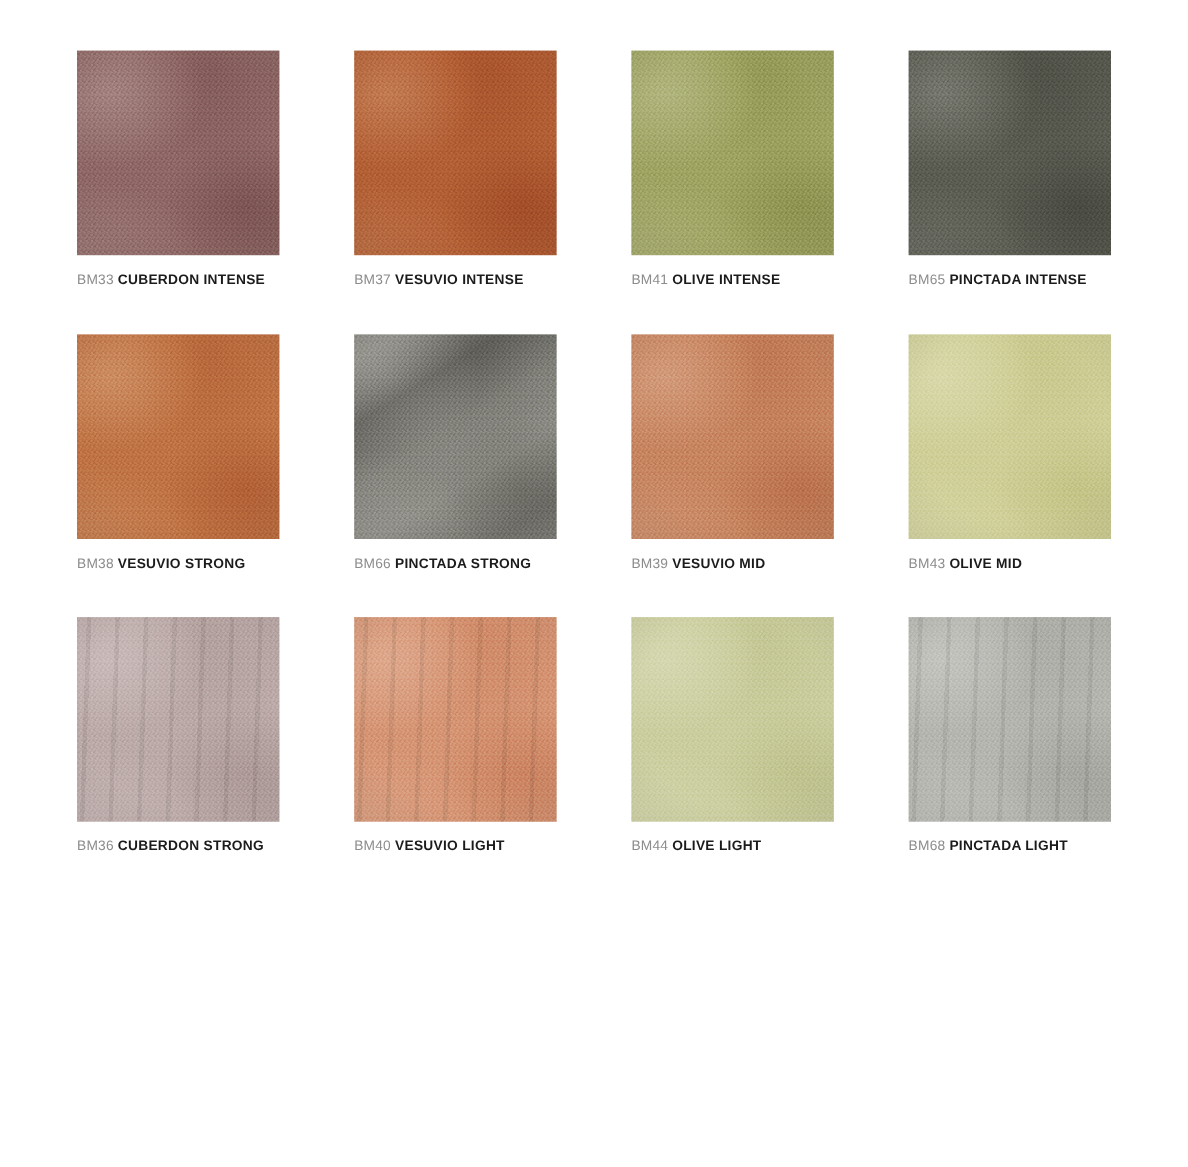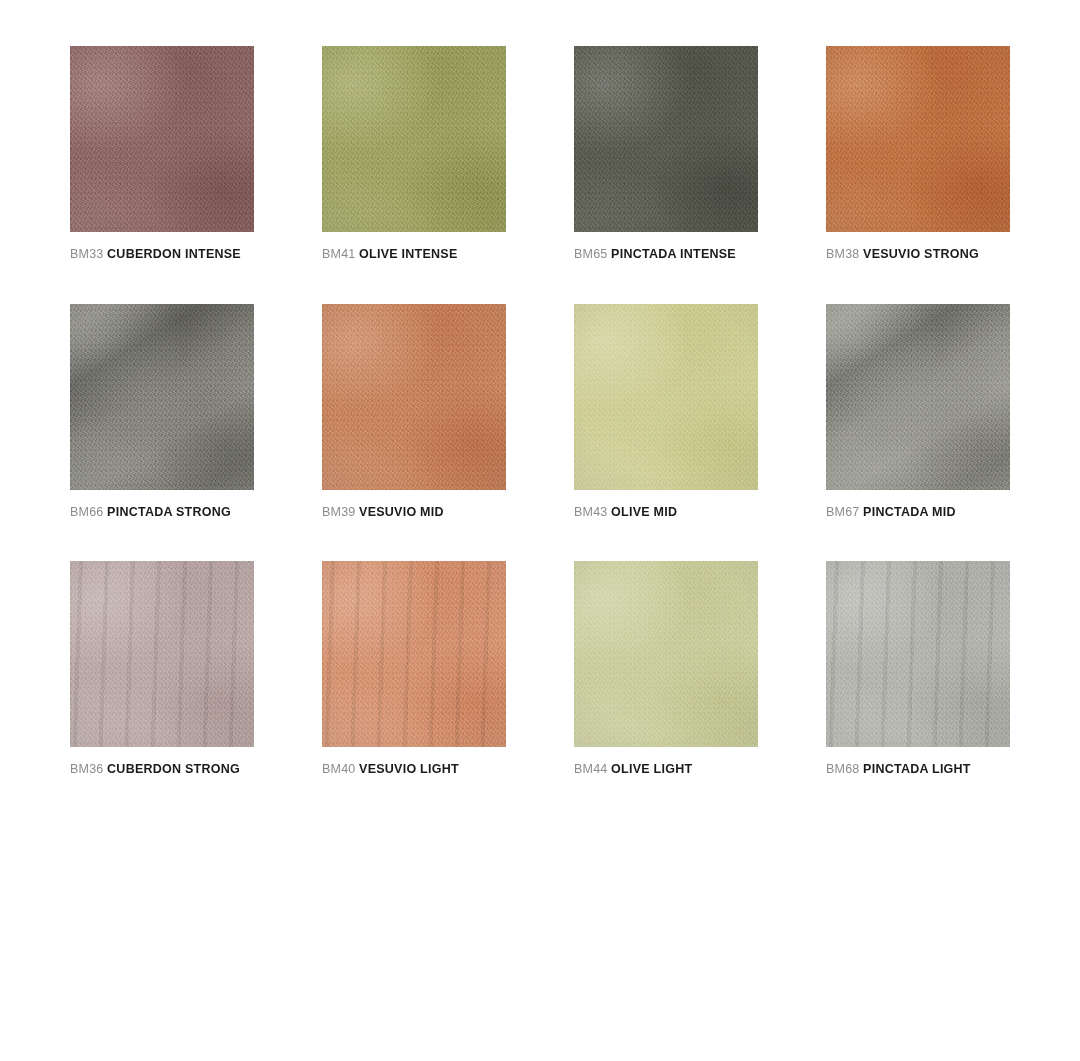--- a/index.html
+++ b/index.html
@@ -135,20 +135,30 @@
         <div class="swatch-chip " style="background-color: rgb(138, 100, 98);">
           <div class="mottle"></div>
           <div class="sweep"></div>
           <div class="streak"></div>
           <div class="grain"></div>
           <div class="vignette"></div>
         </div>
         <div class="swatch-label"><span class="swatch-code">BM33</span> <span class="swatch-name">CUBERDON INTENSE</span></div>
       </div>
       <div class="swatch-cell">
+        <div class="swatch-chip " style="background-color: rgb(176, 92, 51);">
+          <div class="mottle"></div>
+          <div class="sweep"></div>
+          <div class="streak"></div>
+          <div class="grain"></div>
+          <div class="vignette"></div>
+        </div>
+        <div class="swatch-label"><span class="swatch-code">BM37</span> <span class="swatch-name">VESUVIO INTENSE</span></div>
+      </div>
+      <div class="swatch-cell">
         <div class="swatch-chip " style="background-color: rgb(155, 160, 95);">
           <div class="mottle"></div>
           <div class="sweep"></div>
           <div class="streak"></div>
           <div class="grain"></div>
           <div class="vignette"></div>
         </div>
         <div class="swatch-label"><span class="swatch-code">BM41</span> <span class="swatch-name">OLIVE INTENSE</span></div>
       </div>
       <div class="swatch-cell">
@@ -193,30 +203,20 @@
       </div>
       <div class="swatch-cell">
         <div class="swatch-chip " style="background-color: rgb(205, 205, 148);">
           <div class="mottle"></div>
           <div class="sweep"></div>
           <div class="streak"></div>
           <div class="grain"></div>
           <div class="vignette"></div>
         </div>
         <div class="swatch-label"><span class="swatch-code">BM43</span> <span class="swatch-name">OLIVE MID</span></div>
-      </div>
-      <div class="swatch-cell">
-        <div class="swatch-chip tex-sweep" style="background-color: rgb(154, 154, 146);">
-          <div class="mottle"></div>
-          <div class="sweep"></div>
-          <div class="streak"></div>
-          <div class="grain"></div>
-          <div class="vignette"></div>
-        </div>
-        <div class="swatch-label"><span class="swatch-code">BM67</span> <span class="swatch-name">PINCTADA MID</span></div>
       </div>
       <div class="swatch-cell">
         <div class="swatch-chip tex-streak" style="background-color: rgb(185, 167, 165);">
           <div class="mottle"></div>
           <div class="sweep"></div>
           <div class="streak"></div>
           <div class="grain"></div>
           <div class="vignette"></div>
         </div>
         <div class="swatch-label"><span class="swatch-code">BM36</span> <span class="swatch-name">CUBERDON STRONG</span></div>

